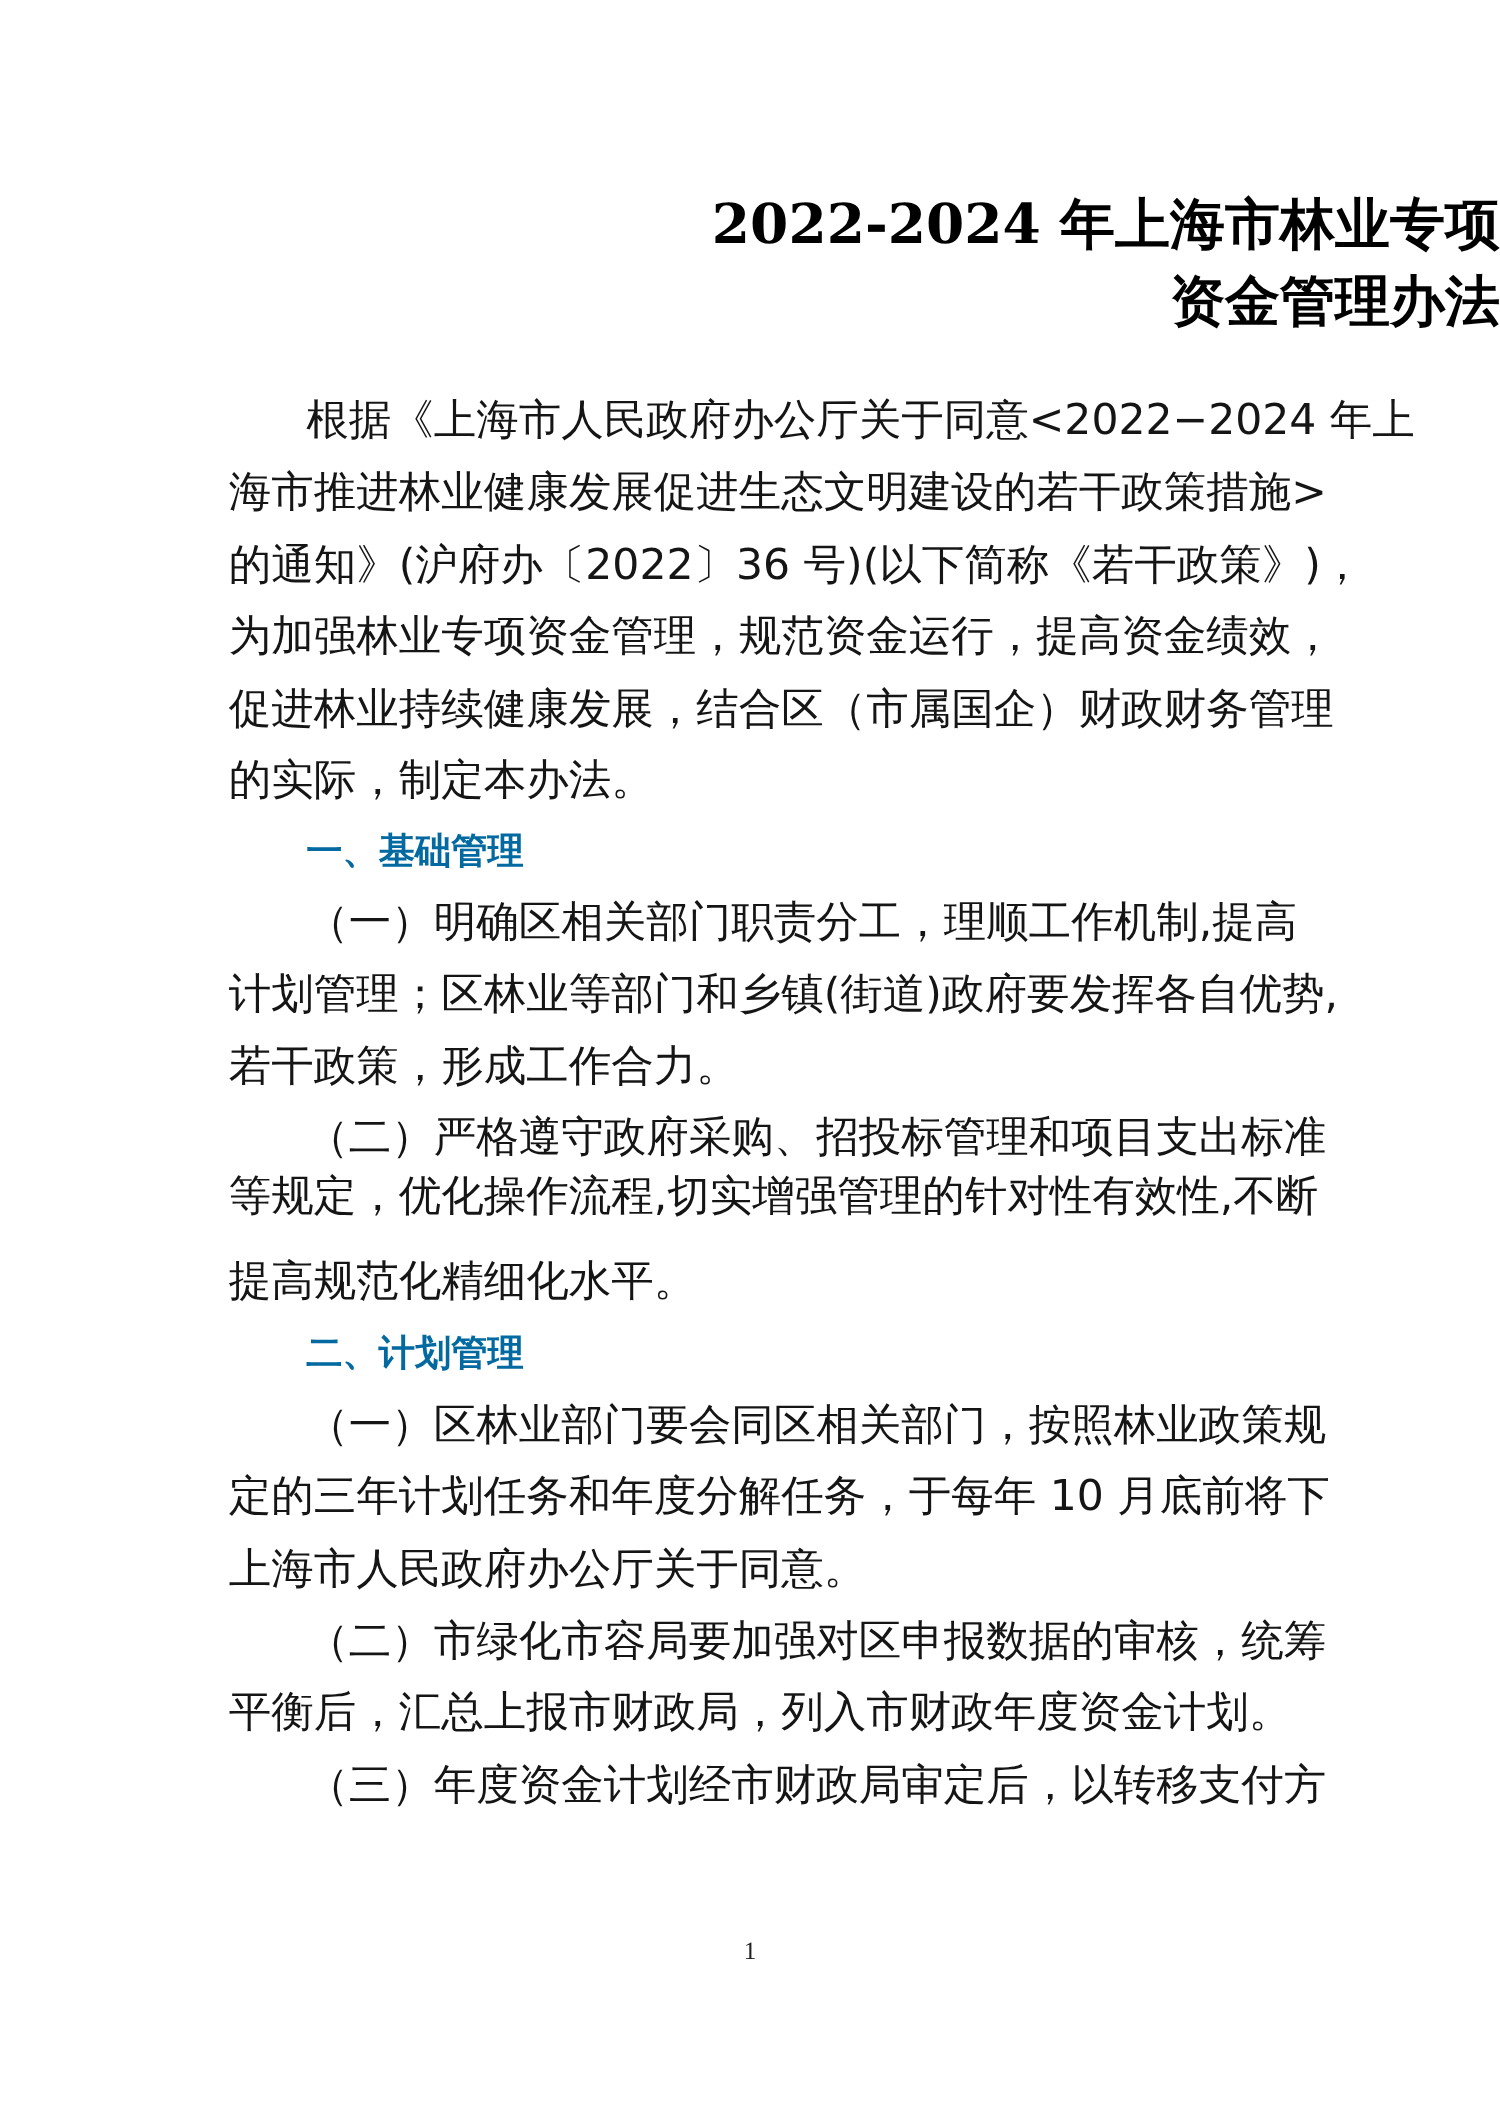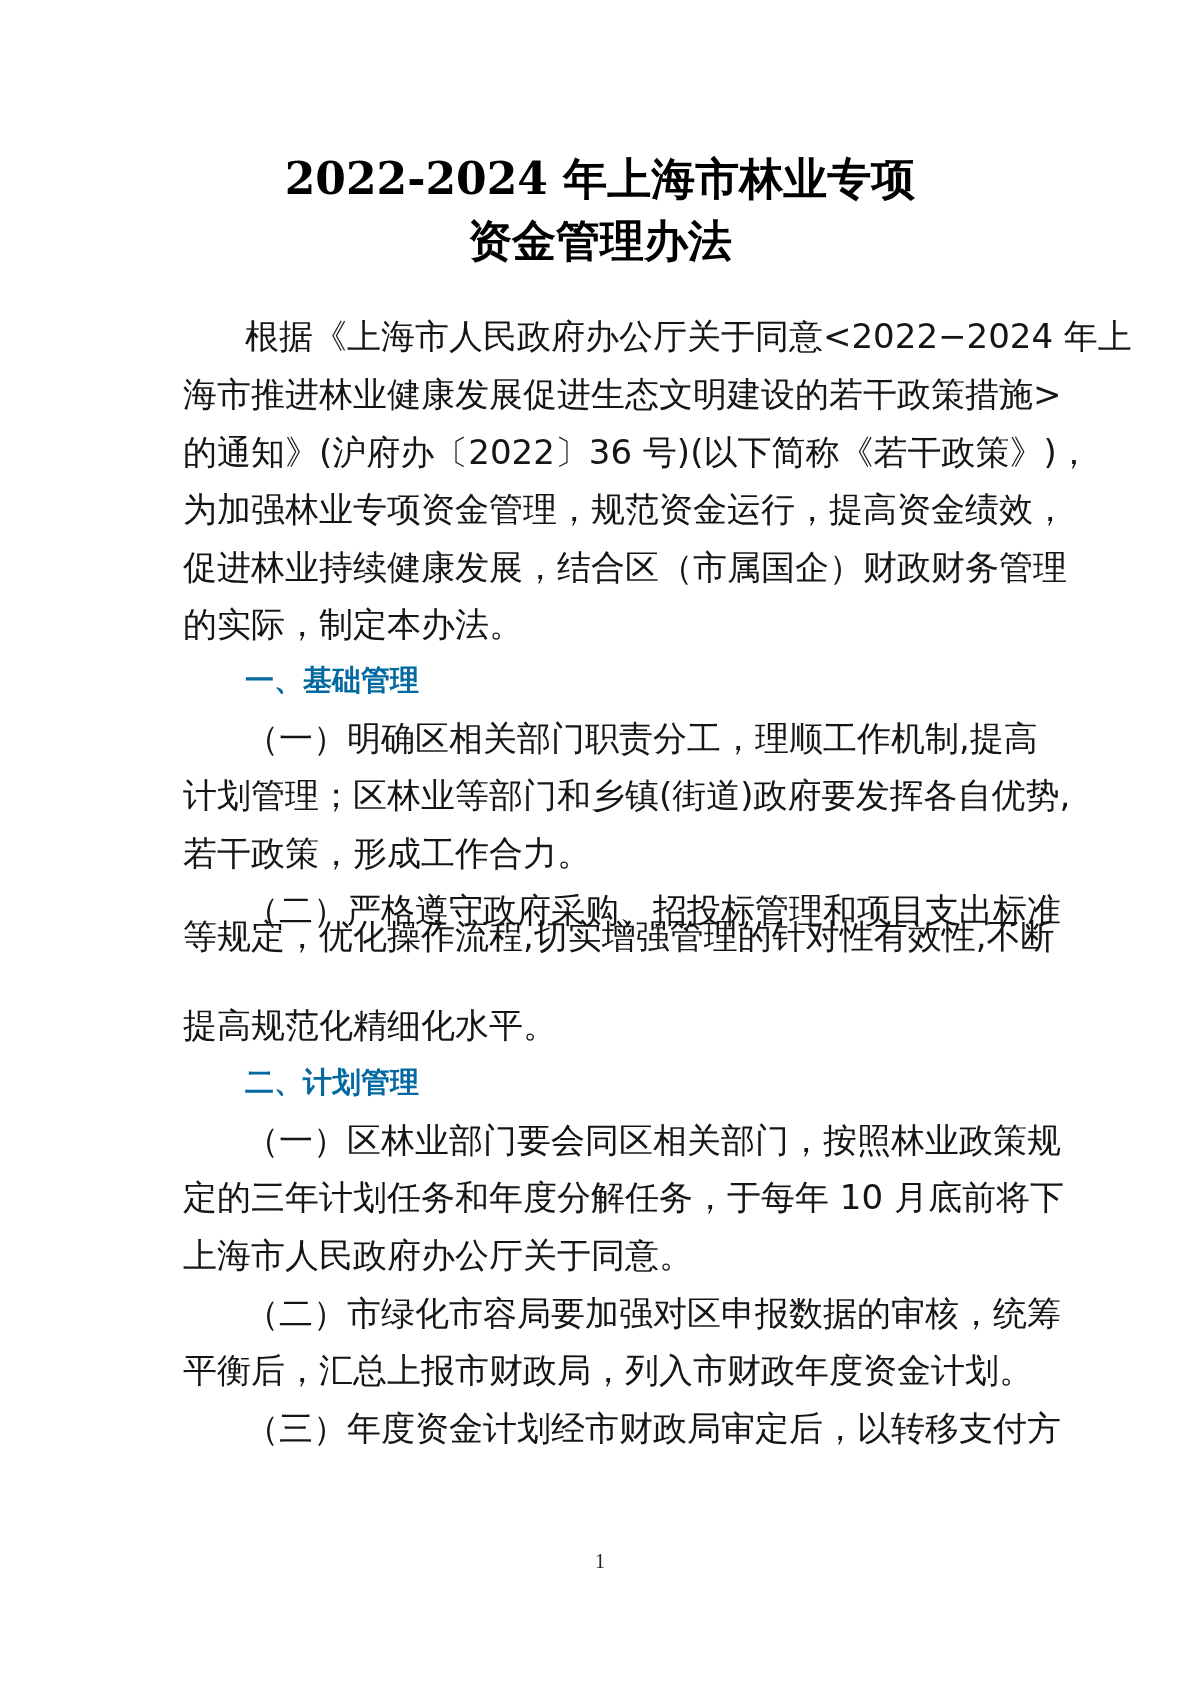--- a/index.html
+++ b/index.html
@@ -1,18 +1,18 @@
 <!DOCTYPE html>
 <html><head>
   <meta charset="utf-8">
   <style>
     html, body { margin: 0; padding: 0; background: #ffffff; }
     body { width: 1200px; height: 1697px; position: relative; overflow: hidden; color: #111; }
     .page { position: absolute; left: 0; top: 0; width: 1200px; height: 1697px; background: #fff; }
-    .title { position: absolute; left: 0; width: 1200px; text-align: center;
+    .title { position: absolute; left: 0; width: 1200px; text-align: right;
       font-family: "DejaVu Serif", "Liberation Serif", serif; font-weight: bold; font-size: 44px; color: #000; letter-spacing: 0px; }
     .title.l1 { top: 150px; }
     .title.l2 { top: 212px; }
     .line { position: absolute; left: 183px; width: 845px; white-space: nowrap;
       font-family: "DejaVu Sans", "Liberation Sans", sans-serif; font-size: 34px; color: #151515; line-height: 40px;
       text-align: justify; text-align-last: justify; }
     .line.indent { left: 245px; width: 783px; }
     .line.last { text-align-last: left; }
     .heading { position: absolute; left: 245px; font-family: "DejaVu Sans", "Liberation Sans", sans-serif; font-weight: bold;
       font-size: 29px; color: #0369a1; line-height: 40px; }
@@ -32,21 +32,21 @@
   <div class="line" style="top:489px">为加强林业专项资金管理，规范资金运行，提高资金绩效，</div>
   <div class="line" style="top:547px">促进林业持续健康发展，结合区（市属国企）财政财务管理</div>
   <div class="line last" style="top:604px">的实际，制定本办法。</div>
 
   <div class="heading" style="top:660px">一、基础管理</div>
   <div class="line indent" style="top:718px">（一）明确区相关部门职责分工，理顺工作机制,提高</div>
   <div class="line" style="top:775px">计划管理；区林业等部门和乡镇(街道)政府要发挥各自优势,</div>
   <div class="line last" style="top:833px">若干政策，形成工作合力。</div>
 
   <div class="line indent" style="top:890px">（二）严格遵守政府采购、招投标管理和项目支出标准</div>
-  <div class="line" style="top:916px">等规定，优化操作流程,切实增强管理的针对性有效性,不断</div>
+  <div class="line" style="top:937px">等规定，优化操作流程,切实增强管理的针对性有效性,不断</div>
   <div class="line last" style="top:1005px">提高规范化精细化水平。</div>
 
   <div class="heading" style="top:1062px">二、计划管理</div>
   <div class="line indent" style="top:1120px">（一）区林业部门要会同区相关部门，按照林业政策规</div>
   <div class="line" style="top:1177px">定的三年计划任务和年度分解任务，于每年 10 月底前将下</div>
   <div class="line last" style="top:1235px">上海市人民政府办公厅关于同意。</div>
 
   <div class="line indent" style="top:1293px">（二）市绿化市容局要加强对区申报数据的审核，统筹</div>
   <div class="line" style="top:1350px">平衡后，汇总上报市财政局，列入市财政年度资金计划。</div>
 

